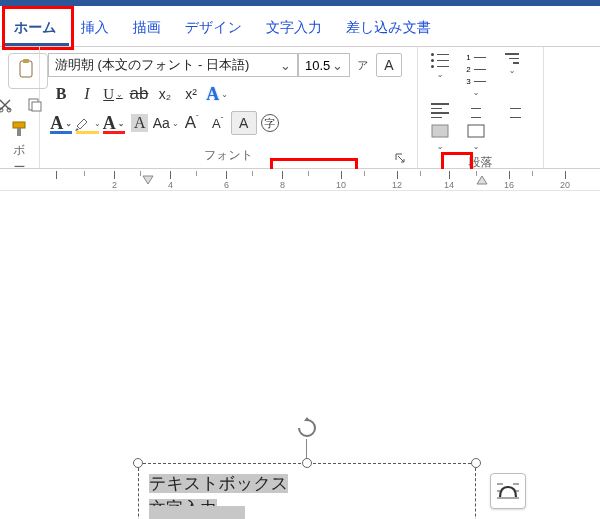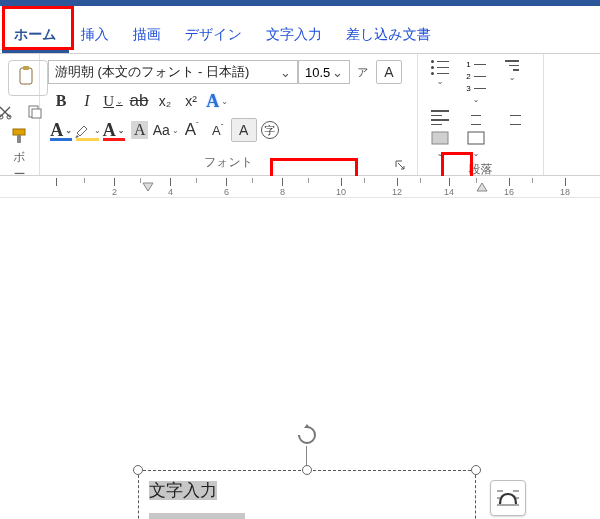--- a/index.html
+++ b/index.html
@@ -10,21 +10,21 @@
     background: #fff;
     width: 600px;
     height: 519px;
     overflow: hidden;
     position: relative;
   }
   .titlebar { height: 6px; background: #2b579a; }
   .tabstrip {
     display: flex;
     align-items: flex-end;
-    height: 48px;
+    height: 41px;
     border-bottom: 1px solid #d0d0d0;
     padding-left: 2px;
     background: #fff;
   }
   .tab {
     font-size: 14px;
     padding: 10px 12px 9px;
     color: #1d4ed8;
     cursor: pointer;
   }
@@ -510,37 +510,38 @@
       </div>
       <div class="tick major" style="left: 448px;">
         <div class="mark"></div>
         <div class="num">16</div>
       </div>
       <div class="tick" style="left: 476px;">
         <div class="mark"></div>
       </div>
       <div class="tick major" style="left: 504px;">
         <div class="mark"></div>
-        <div class="num">18</div>
+        <div class="num">20</div>
       </div>
     </div>
 </div>
 
 <div class="canvas">
   <div class="rotate-handle">
     <svg width="22" height="22" viewBox="0 0 22 22">
         <path d="M11 3 A8 8 0 1 1 3 11" fill="none" stroke="#777" stroke-width="2"></path>
         <path d="M11 0 L14 4 L8 4 Z" fill="#777"></path>
       </svg>
   </div>
   <div class="rot-line"></div>
 
   <div class="textbox">
     <div class="sel-block"></div>
     <div class="textbox-body">
+      <div class="tb-line"><span class="sel">テキストボックス</span></div>
       <div class="tb-line"><span class="sel">文字入力</span></div>
     </div>
     <div class="handle h-tl"></div>
     <div class="handle h-t"></div>
     <div class="handle h-tr"></div>
 
   </div>
 
   <div class="layout-btn">
     <svg viewBox="0 0 24 20">

